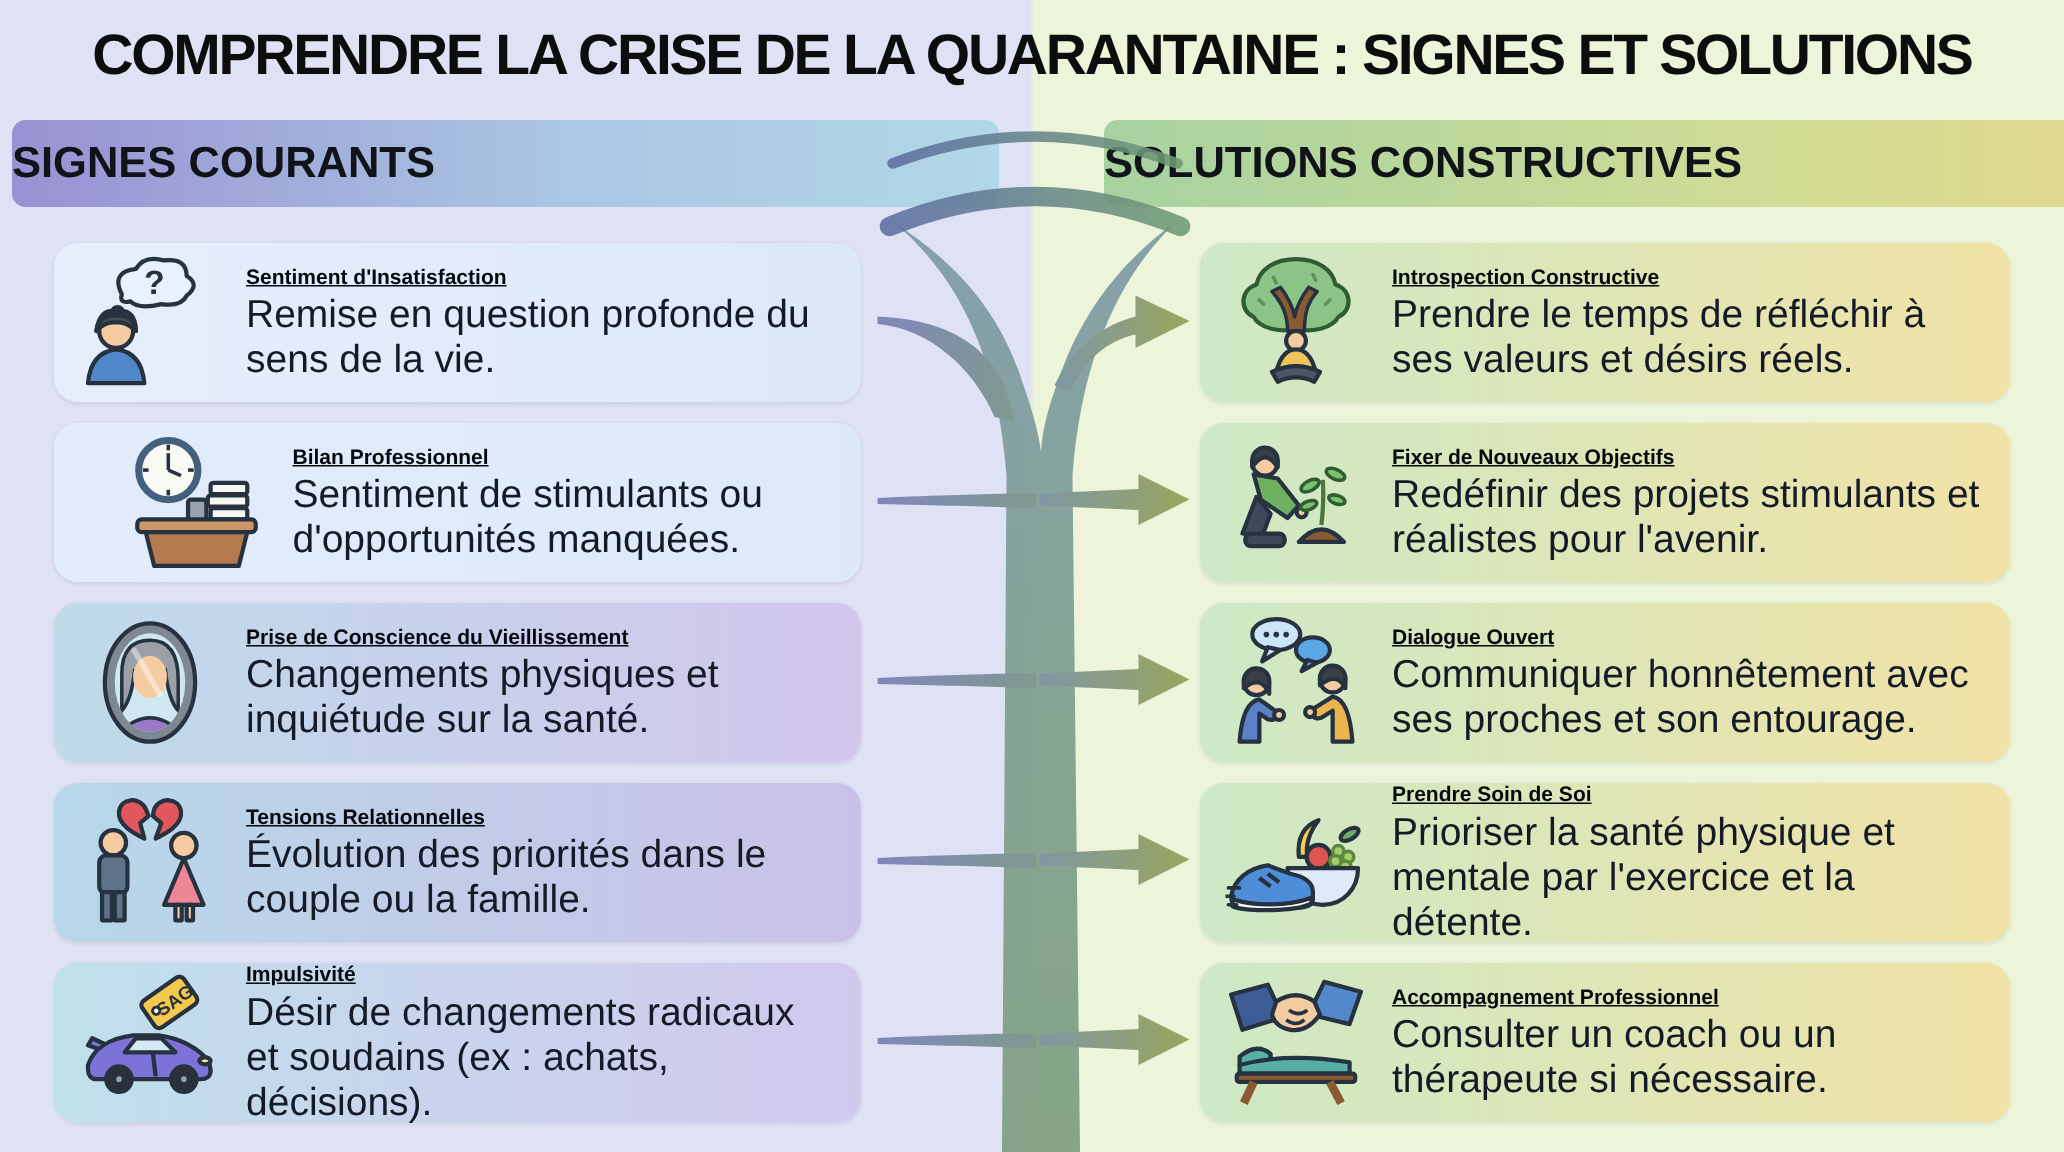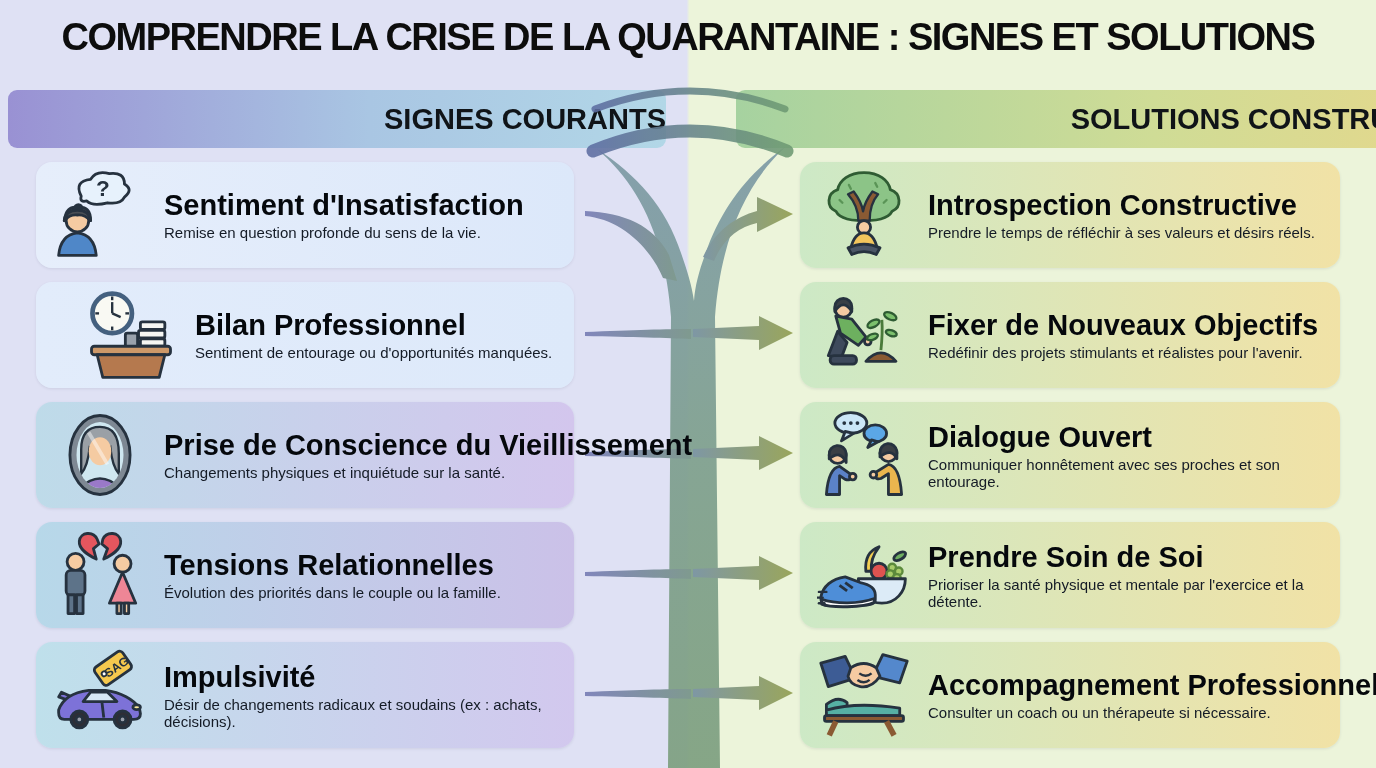--- a/index.html
+++ b/index.html
@@ -1,42 +1,42 @@
 <!DOCTYPE html>
 <html><head>
 <meta charset="utf-8">
 <style>
   html,body{margin:0;padding:0;}
   body{font-family:"Liberation Sans",sans-serif;background:#dfe1f3;}
   .stage{position:relative;width:1376px;height:768px;overflow:hidden;
          background:linear-gradient(90deg,#dfe1f4 0,#dfe1f4 49.9%,#ecf4da 50.1%,#ecf4da 100%);}
   .main-title{position:absolute;top:16px;left:0;width:1376px;text-align:center;
       font-size:38px;font-weight:800;letter-spacing:-1.5px;color:#0d0d0d;white-space:nowrap;}
-  .hdr{position:absolute;top:90px;height:58px;border-radius:9px;display:flex;
-       align-items:center;justify-content:flex-end;font-size:29px;font-weight:800;color:#101418;}
+  .hdr{position:absolute;top:80px;height:58px;border-radius:9px;display:flex;
+       align-items:center;justify-content:flex-start;font-size:29px;font-weight:800;color:#101418;}
   .hdr-left{left:8px;width:658px;
        background:linear-gradient(90deg,#9991d3 0%,#a9c6e3 55%,#b2d7e7 100%);}
   .hdr-right{left:736px;width:760px;
        background:linear-gradient(90deg,#a6d2a0 0%,#cfdc96 55%,#e9d78a 100%);}
   .col{position:absolute;top:162px;display:flex;flex-direction:column;gap:14px;}
   .col-left{left:36px;width:538px;}
   .col-right{left:800px;width:540px;}
   .card{height:106px;border-radius:16px;display:flex;align-items:center;
         box-shadow:0 1px 3px rgba(40,50,80,.10);}
   .c-blue1{background:linear-gradient(90deg,#e6eefb,#dce8fa);}
   .c-blue2{background:linear-gradient(90deg,#e2ecfb,#dde9fa);padding-left:31px;}
   .c-mix1{background:linear-gradient(90deg,#b7d8e9,#cbc1e8);}
   .c-mix2{background:linear-gradient(90deg,#bedbe9,#d3c6ed);}
   .c-mix3{background:linear-gradient(90deg,#bfe0eb,#d2c8ee);}
   .c-grn{background:linear-gradient(90deg,#cde9c6,#f1e2a6);align-items:center;}
   .icon-box{flex:0 0 128px;display:flex;align-items:center;justify-content:center;}
   .icon-box svg{width:94px;height:94px;}
   .txt{flex:1;padding-right:6px;}
-  .card-title{font-size:29px;font-weight:700;color:#05080c;line-height:1.18;white-space:nowrap;}
-  .card-desc{font-size:15px;font-weight:400;color:#141b26;line-height:1.16;margin-top:2px;}
+  .card-title{font-size:14px;font-weight:700;color:#05080c;line-height:1.18;white-space:nowrap;text-decoration:underline;}
+  .card-desc{font-size:26px;font-weight:400;color:#141b26;line-height:1.16;margin-top:2px;}
   .col-left .card-desc{max-width:388px;}
   .col-right .card-desc{max-width:398px;}
   .center-art{position:absolute;left:553px;top:85px;width:270px;height:683px;}
 </style>
 </head>
 <body>
 
 <div class="stage">
 
   <div class="main-title">COMPRENDRE LA CRISE DE LA QUARANTAINE : SIGNES ET SOLUTIONS</div>
@@ -141,21 +141,21 @@
             <rect x="60" y="36" width="26" height="8" rx="2" fill="#f6f6f2"></rect>
             <rect x="58" y="45" width="28" height="8" rx="2" fill="#f6f6f2"></rect>
             <rect x="60" y="54" width="26" height="8" rx="2" fill="#f6f6f2"></rect>
             <rect x="8" y="62" width="84" height="9" rx="3" fill="#cd9868"></rect>
             <path d="M14,71 L86,71 L80,95 L20,95 Z" fill="#b5794e"></path>
           </g>
         </svg>
       </div>
       <div class="txt">
         <div class="card-title">Bilan Professionnel</div>
-        <div class="card-desc">Sentiment de entourage ou d'opportunités manquées.</div>
+        <div class="card-desc">Sentiment de stimulants ou d'opportunités manquées.</div>
       </div>
     </div>
 
     <div class="card c-mix2">
       <div class="icon-box">
         <svg viewBox="0 0 100 100">
           <defs>
               <clipPath id="mirrorClip">
                 <ellipse cx="50" cy="50" rx="25" ry="35"></ellipse>
               </clipPath>

